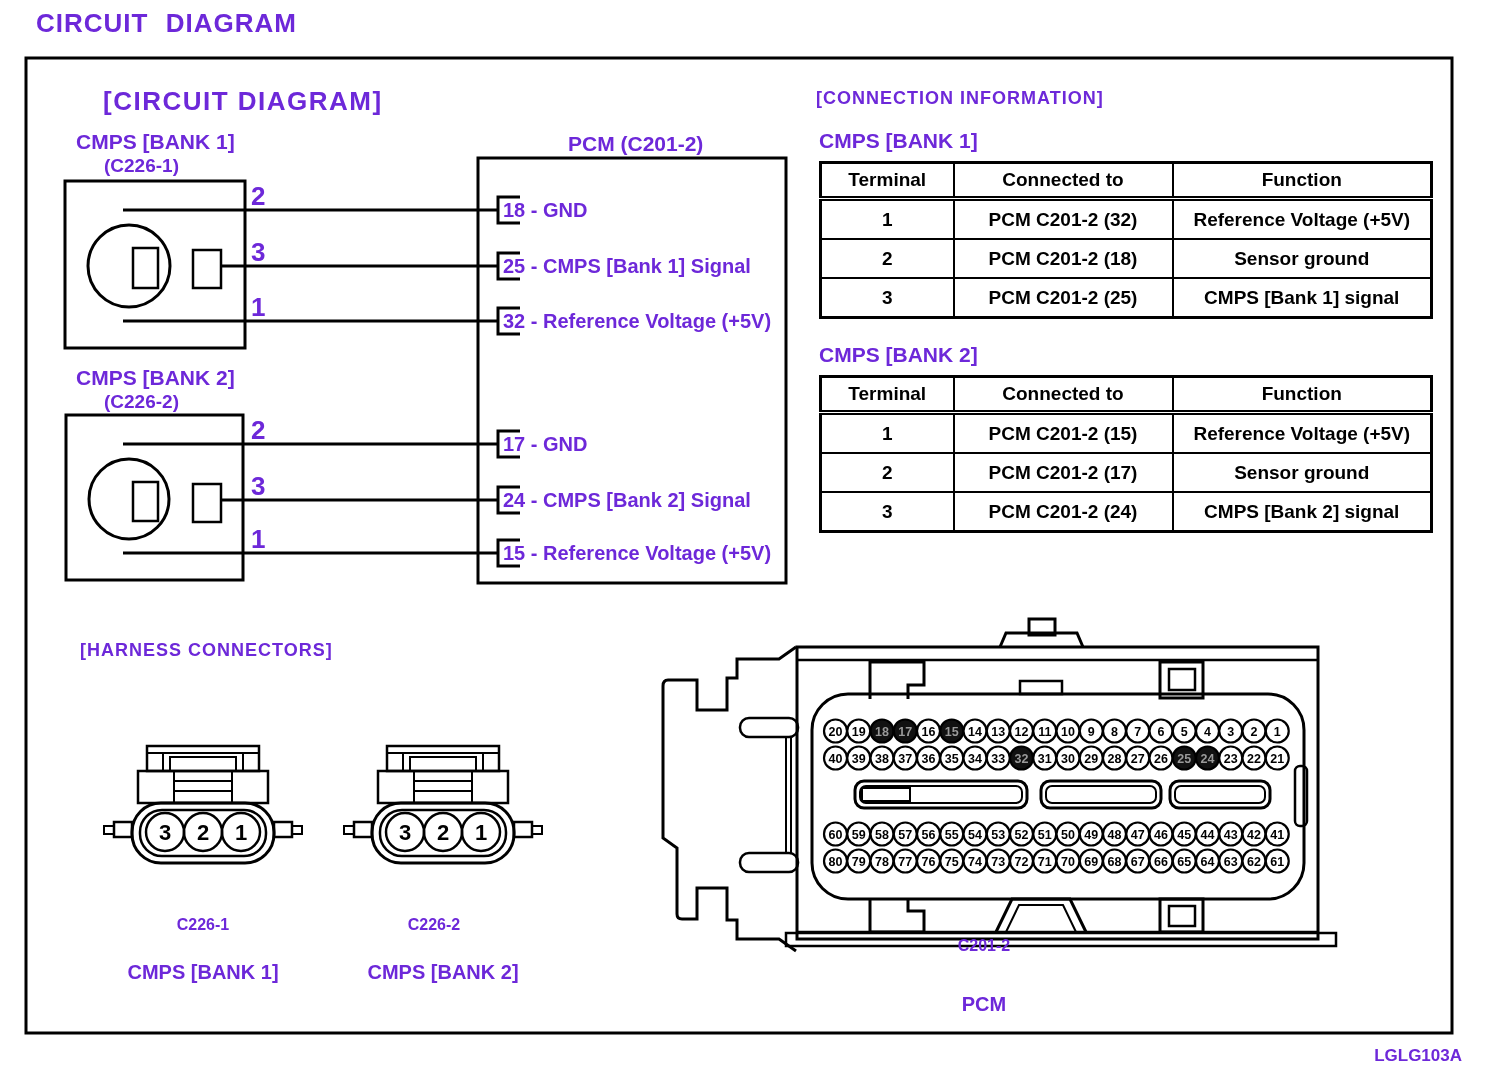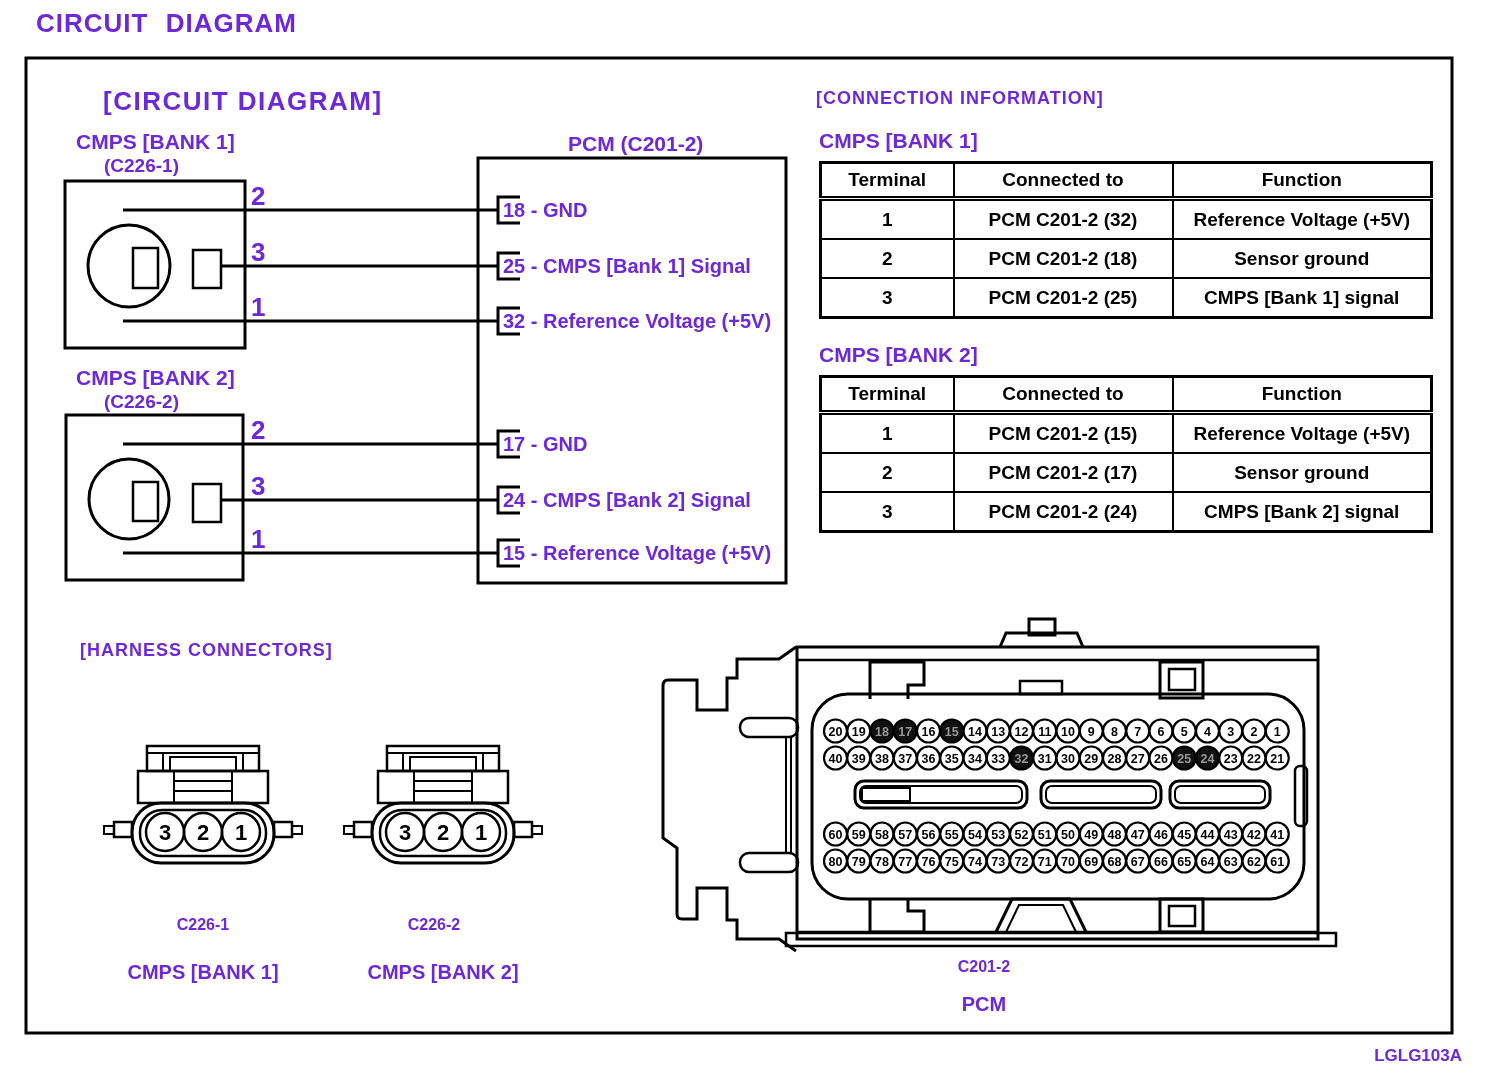--- a/index.html
+++ b/index.html
@@ -392,16 +392,16 @@
       <td>CMPS [Bank 2] signal</td>
     </tr>
   </tbody>
 </table>
 
 <div class="lbl h2b" style="left:80px;top:640px;">[HARNESS CONNECTORS]</div>
 <div class="lbl cid" style="left:123px;top:916px;">C226-1</div>
 <div class="lbl clbl" style="left:93px;top:961px;">CMPS [BANK 1]</div>
 <div class="lbl cid" style="left:354px;top:916px;">C226-2</div>
 <div class="lbl clbl" style="left:333px;top:961px;">CMPS [BANK 2]</div>
-<div class="lbl cid" style="left:904px;top:958px;">C201-2</div>
+<div class="lbl cid" style="left:904px;top:937px;">C201-2</div>
 <div class="lbl clbl" style="left:874px;top:993px;">PCM</div>
 
 <div class="lbl code" style="left:1370px;top:1046px;">LGLG103A</div>
 
 </body></html>

